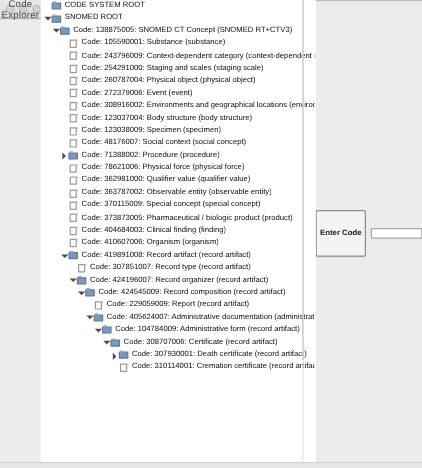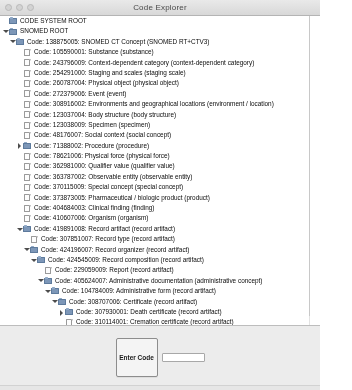--- a/index.html
+++ b/index.html
@@ -9,24 +9,24 @@
   }
   body {
     width: 352px;
     height: 390px;
     overflow: hidden;
     font-family: "Liberation Sans", sans-serif;
     background: #ffffff;
     -webkit-font-smoothing: antialiased;
   }
   .window {
-    width: 320px;
+    width: 352px;
     height: 390px;
     display: flex;
-    flex-direction: column;
+    flex-direction: row;
     background: #ececec;
     position: relative;
   }
   
   .titlebar {
     height: 15px;
     flex: 0 0 15px;
     background: linear-gradient(to bottom, #e9e9e9 0%, #d8d8d8 100%);
     border-bottom: 1px solid #b4b4b4;
     display: flex;

